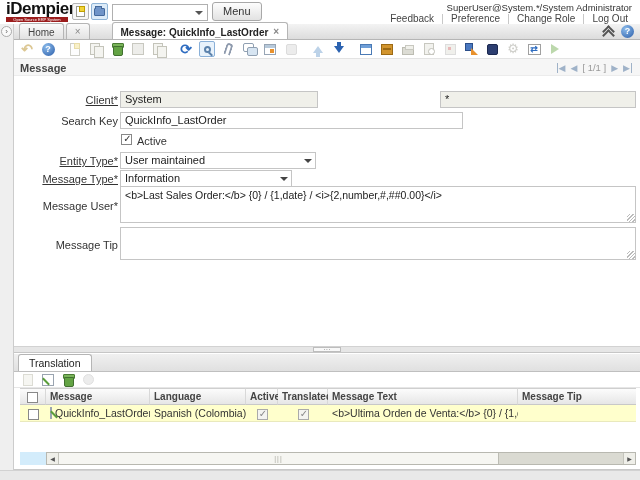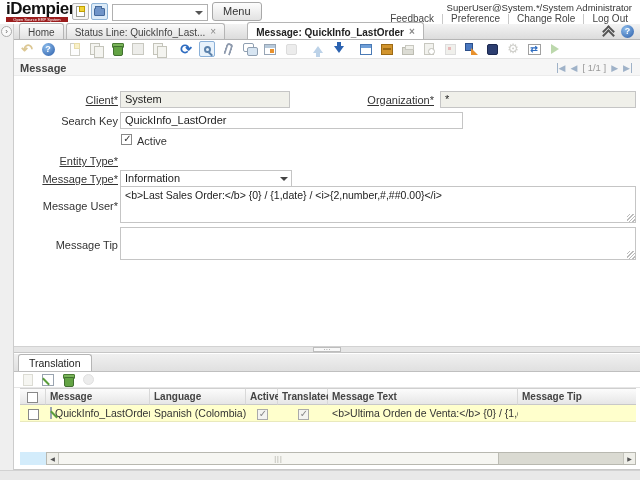--- a/index.html
+++ b/index.html
@@ -200,21 +200,20 @@
       <span class="hlink">Log Out</span>
     </div>
   </div>
 
   <div id="tabrow">
     <div id="tabs">
       <div class="tab">
         <span>Home</span>
       </div>
       <div class="tab">
-        <span>Status Line: QuickInfo_Last...</span>
         <span class="x">×</span>
       </div>
       <div class="tab active">
         <span>Message: QuickInfo_LastOrder</span>
         <span class="x">×</span>
       </div>
     </div>
     <div id="tabrow-right">
       <span class="chev2"></span>
       <span class="ball"></span>
@@ -303,32 +302,35 @@
       <span class="bar-left">◀</span>
       <span>◀</span>
       <span class="ind">[ 1/1 ]</span>
       <span>▶</span>
       <span class="bar-right">▶</span>
     </div>
   </div>
 
   <div id="form">
     <span class="flabel link" style="left:4px;top:18px;">Client*</span>
-    <div class="fld ro" style="left:106px;top:15px;width:170px;">System</div>
-
-    <span class="flabel link" style="left:306px;top:18px;width:114px;">Organization*</span>
+    <div class="fld ro" style="left:106px;top:15px;width:198px;">System</div>
+
     <div class="fld ro" style="left:426px;top:15px;width:196px;">*</div>
 
     <span class="flabel" style="left:4px;top:39px;">Search Key</span>
     <div class="fld" style="left:106px;top:36px;width:343px;">QuickInfo_LastOrder</div>
 
     <span class="cb checked" style="position:absolute;left:107px;top:58px;"></span>
     <span style="position:absolute;left:123px;top:59px;">Active</span>
 
     <span class="flabel link" style="left:4px;top:79px;">Entity Type*</span>
+    <div class="combo" style="left:106px;top:76px;width:196px;">
+      <span>User maintained</span>
+      <span class="cbtn"></span>
+    </div>
 
     <span class="flabel link" style="left:4px;top:97px;">Message Type*</span>
     <div class="combo" style="left:106px;top:94px;width:172px;">
       <span>Information</span>
       <span class="cbtn"></span>
     </div>
 
     <span class="flabel" style="left:4px;top:124px;">Message User*</span>
     <textarea class="tarea" style="left: 106px; top: 110px; width: 516px; height: 37px;">&lt;b&gt;Last Sales Order:&lt;/b&gt; {0} / {1,date} / &lt;i&gt;{2,number,#,##0.00}&lt;/i&gt;</textarea>
     <span class="grip" style="left:613px;top:138px;"></span>

